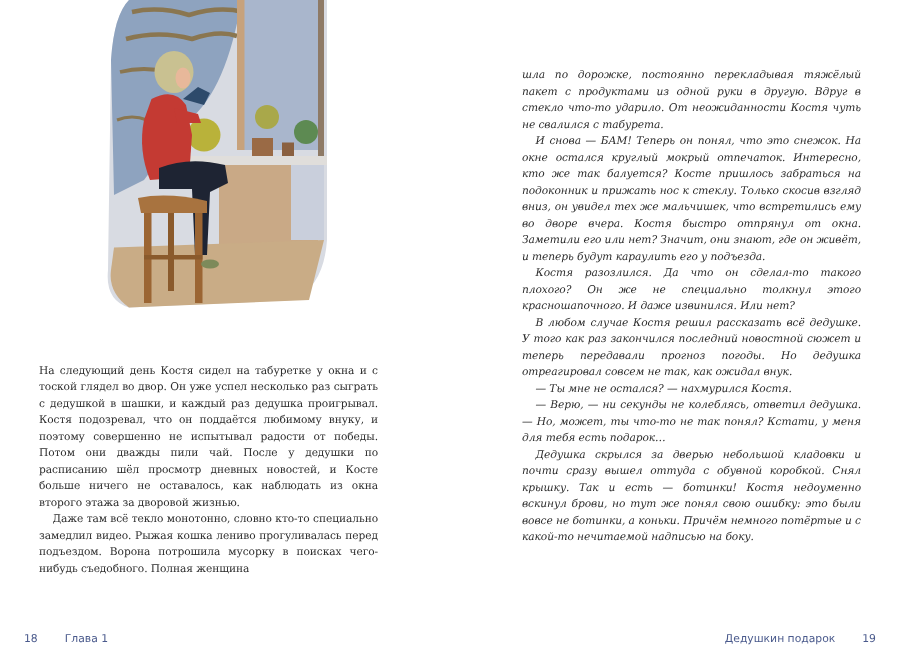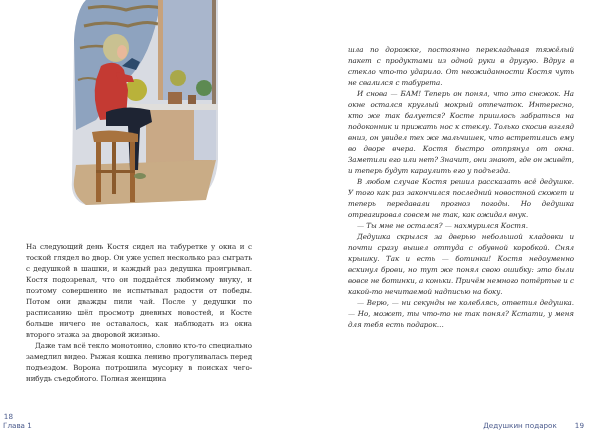--- a/index.html
+++ b/index.html
@@ -31,21 +31,21 @@
     .page-right .text-block { left: 48px; top: 44px; width: 226px; font-style: italic; }
     .text-block p { margin: 0; text-indent: 0; hyphens: auto; }
     .text-block p.indent { text-indent: 9px; }
 
     .footer {
       position: absolute; bottom: 8px;
       font-family: "DejaVu Sans", sans-serif;
       font-size: 7.2px; color: #4a5a8c;
       display: flex; align-items: center;
     }
-    .page-left .footer { left: 3px; flex-direction: column; }
+    .page-left .footer { left: 16px; }
     .page-right .footer { right: 16px; text-align: center; }
     .page-num { color: #4a5a8c; }
     .page-left .page-num { margin-right: 18px; }
     .page-right .page-num { margin-left: 18px; }
   </style>
 </head>
 <body>
 
 <div class="spread">
 
@@ -105,24 +105,25 @@
     <div class="footer">
       <span class="page-num">18</span>
       <span>Глава 1</span>
     </div>
   </div>
 
   <div class="page page-right">
     <div class="text-block">
       <p>шла по дорожке, постоянно перекладывая тяжёлый пакет с продуктами из одной руки в другую. Вдруг в стекло что-то ударило. От неожиданности Костя чуть не свалился с табурета.</p>
       <p class="indent">И снова — БАМ! Теперь он понял, что это снежок. На окне остался круглый мокрый отпечаток. Интересно, кто же так балуется? Косте пришлось забраться на подоконник и прижать нос к стеклу. Только скосив взгляд вниз, он увидел тех же мальчишек, что встретились ему во дворе вчера. Костя быстро отпрянул от окна. Заметили его или нет? Значит, они знают, где он живёт, и теперь будут караулить его у подъезда.</p>
+      <p class="indent">Костя разозлился. Да что он сделал-то такого плохого? Он же не специально толкнул этого красношапочного. И даже извинился. Или нет?</p>
       <p class="indent">В любом случае Костя решил рассказать всё дедушке. У того как раз закончился последний новостной сюжет и теперь передавали прогноз погоды. Но дедушка отреагировал совсем не так, как ожидал внук.</p>
       <p class="indent">— Ты мне не остался? — нахмурился Костя.</p>
+      <p class="indent">— Верю, — ни секунды не колеблясь, ответил дедушка. — Но, может, ты что-то не так понял? Кстати, у меня для тебя есть подарок…</p>
       <p class="indent">Дедушка скрылся за дверью небольшой кладовки и почти сразу вышел оттуда с обувной коробкой. Снял крышку. Так и есть — ботинки! Костя недоуменно вскинул брови, но тут же понял свою ошибку: это были вовсе не ботинки, а коньки. Причём немного потёртые и с какой-то нечитаемой надписью на боку.</p>
-      <p class="indent">— Верю, — ни секунды не колеблясь, ответил дедушка. — Но, может, ты что-то не так понял? Кстати, у меня для тебя есть подарок…</p>
     </div>
 
     <div class="footer">
       <span>Дедушкин подарок</span>
       <span class="page-num">19</span>
     </div>
   </div>
 
 </div>
 

